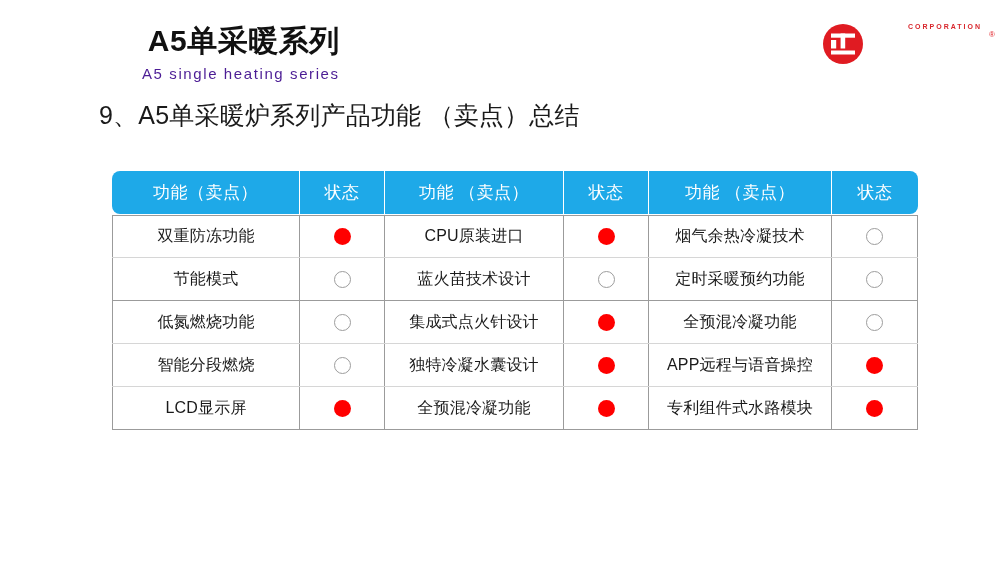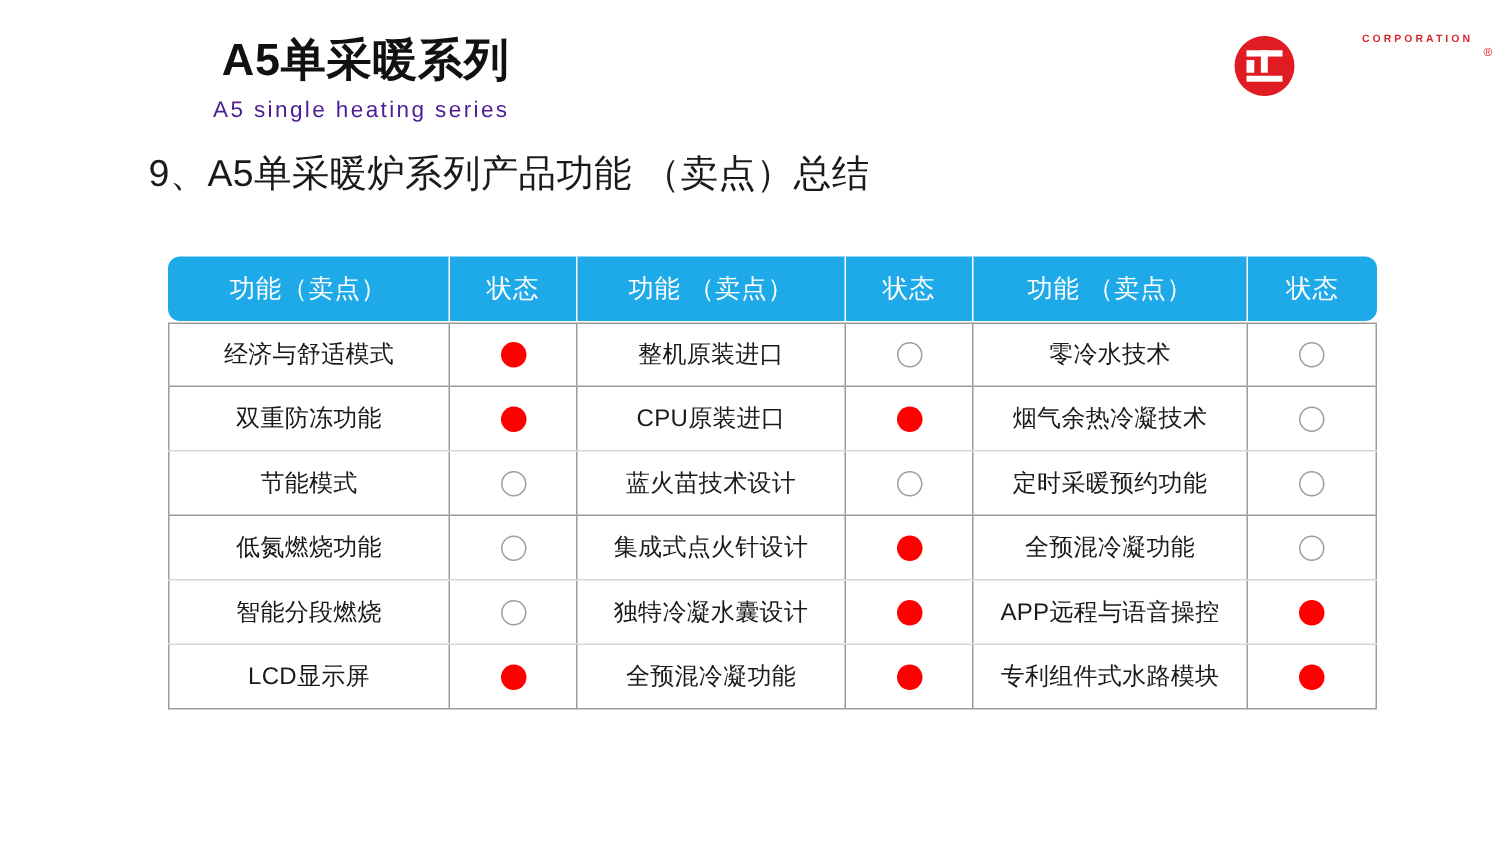--- a/index.html
+++ b/index.html
@@ -216,34 +216,20 @@
   <div id="table-header-row">
     <div class="hcell w-feat-1">功能（卖点）</div>
     <div class="hcell w-stat-1">状态</div>
     <div class="hcell w-feat-2">功能 （卖点）</div>
     <div class="hcell w-stat-2">状态</div>
     <div class="hcell w-feat-3">功能 （卖点）</div>
     <div class="hcell w-stat-3">状态</div>
   </div>
 
   <div id="table-body">
-      <div class="table-row">
-        <div class="cell w-feat-1">经济与舒适模式</div>
-        <div class="cell status w-stat-1">
-          <span class="mark filled"></span>
-        </div>
-        <div class="cell w-feat-2">整机原装进口</div>
-        <div class="cell status w-stat-2">
-          <span class="mark hollow"></span>
-        </div>
-        <div class="cell w-feat-3">零冷水技术</div>
-        <div class="cell status w-stat-3">
-          <span class="mark hollow"></span>
-        </div>
-      </div>
       <div class="table-row light-sep">
         <div class="cell w-feat-1">双重防冻功能</div>
         <div class="cell status w-stat-1">
           <span class="mark filled"></span>
         </div>
         <div class="cell w-feat-2">CPU原装进口</div>
         <div class="cell status w-stat-2">
           <span class="mark filled"></span>
         </div>
         <div class="cell w-feat-3">烟气余热冷凝技术</div>

